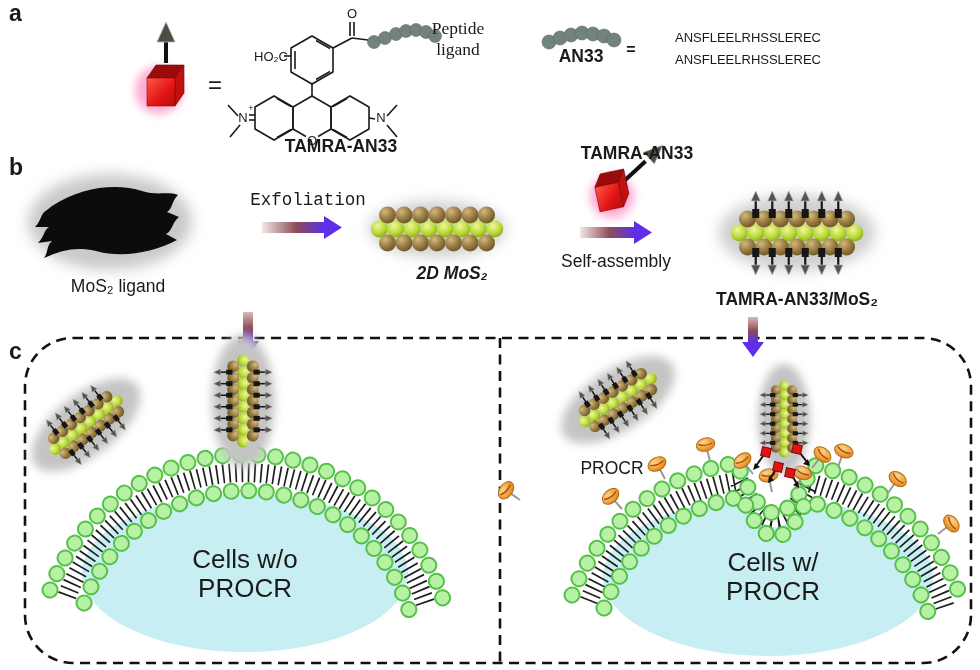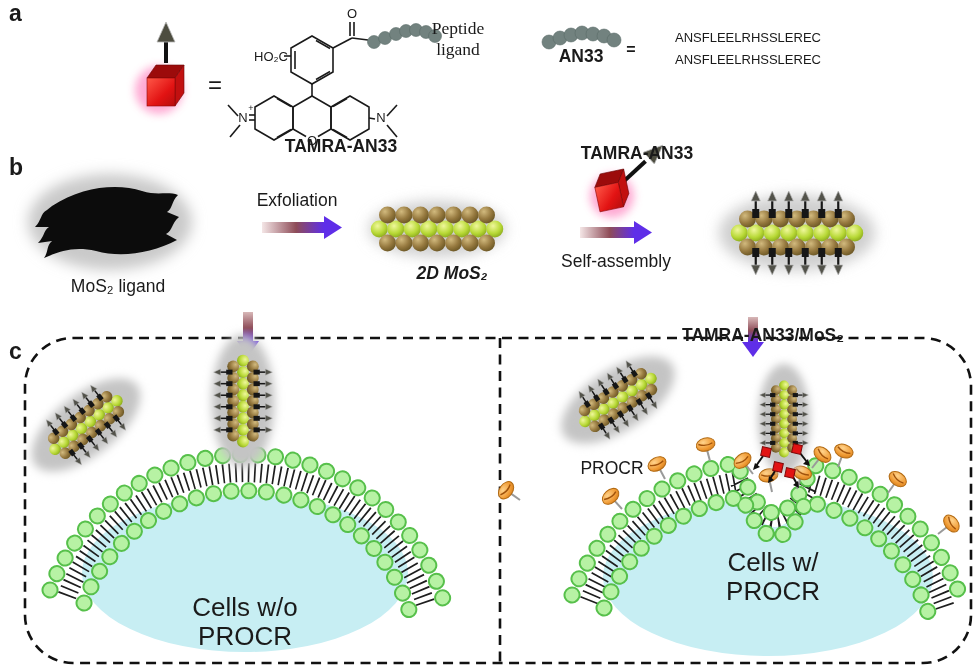--- a/index.html
+++ b/index.html
@@ -290,22 +290,22 @@
 <div class="lbl eq" style="left:208px;top:70px;">=</div>
 
 <div class="lbl t17" style="left:458px;top:18px;font-family:Liberation Serif, serif;"><span>Peptide</span><br><span>ligand</span></div>
 
 <div class="lbl t17 bold" style="left:341px;top:136px;">TAMRA-AN33</div>
 <div class="lbl t17 bold" style="left:581px;top:46px;">AN33</div>
 <div class="lbl bold" style="left:631px;top:40px;font-size:16px;">=</div>
 <div class="lbl" style="left:748px;top:27px;font-size:13px;line-height:22px;"><span>ANSFLEELRHSSLEREC</span><br><span>ANSFLEELRHSSLEREC</span></div>
 
 <div class="lbl t17" style="left:118px;top:276px;">MoS₂ ligand</div>
-<div class="lbl t17" style="left:297px;top:190px;">Exfoliation</div>
+<div class="lbl t17" style="left:308px;top:190px;font-family:Liberation Mono, monospace;">Exfoliation</div>
 <div class="lbl t17 bold" style="left:452px;top:263px;font-style:italic;">2D MoS₂</div>
 <div class="lbl t17 bold" style="left:637px;top:143px;">TAMRA-AN33</div>
 <div class="lbl t17" style="left:616px;top:251px;text-align:right;">Self-assembly</div>
-<div class="lbl t17 bold" style="left:763px;top:289px;margin-top:36px;">TAMRA-AN33/MoS₂</div>
+<div class="lbl t17 bold" style="left:797px;top:289px;">TAMRA-AN33/MoS₂</div>
 
 <div class="lbl t17" style="left:612px;top:458px;">PROCR</div>
-<div class="lbl t26" style="left:245px;top:545px;margin-top:48px;"><span>Cells w/o</span><br><span>PROCR</span></div>
+<div class="lbl t26" style="left:245px;top:545px;"><span>Cells w/o</span><br><span>PROCR</span></div>
 <div class="lbl t26" style="left:773px;top:548px;"><span>Cells w/</span><br><span>PROCR</span></div>
 </div>
 
 </body></html>

